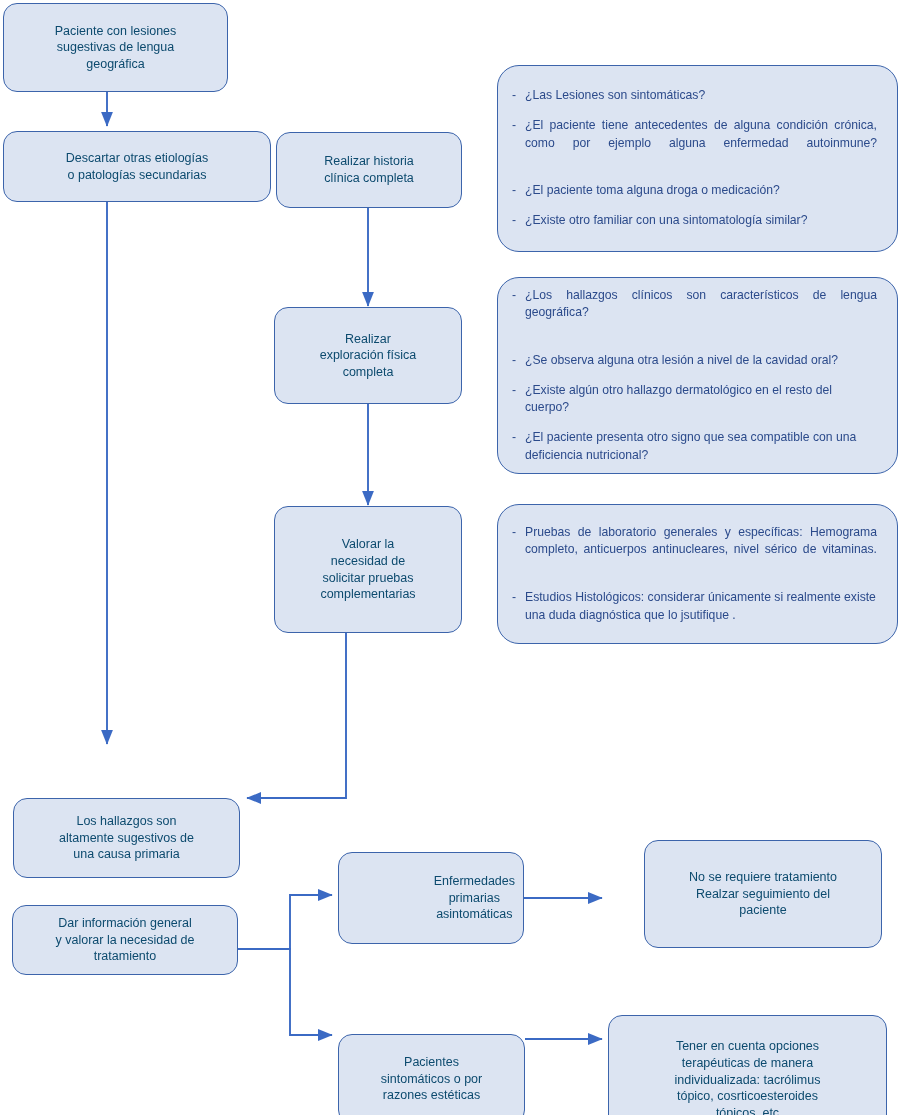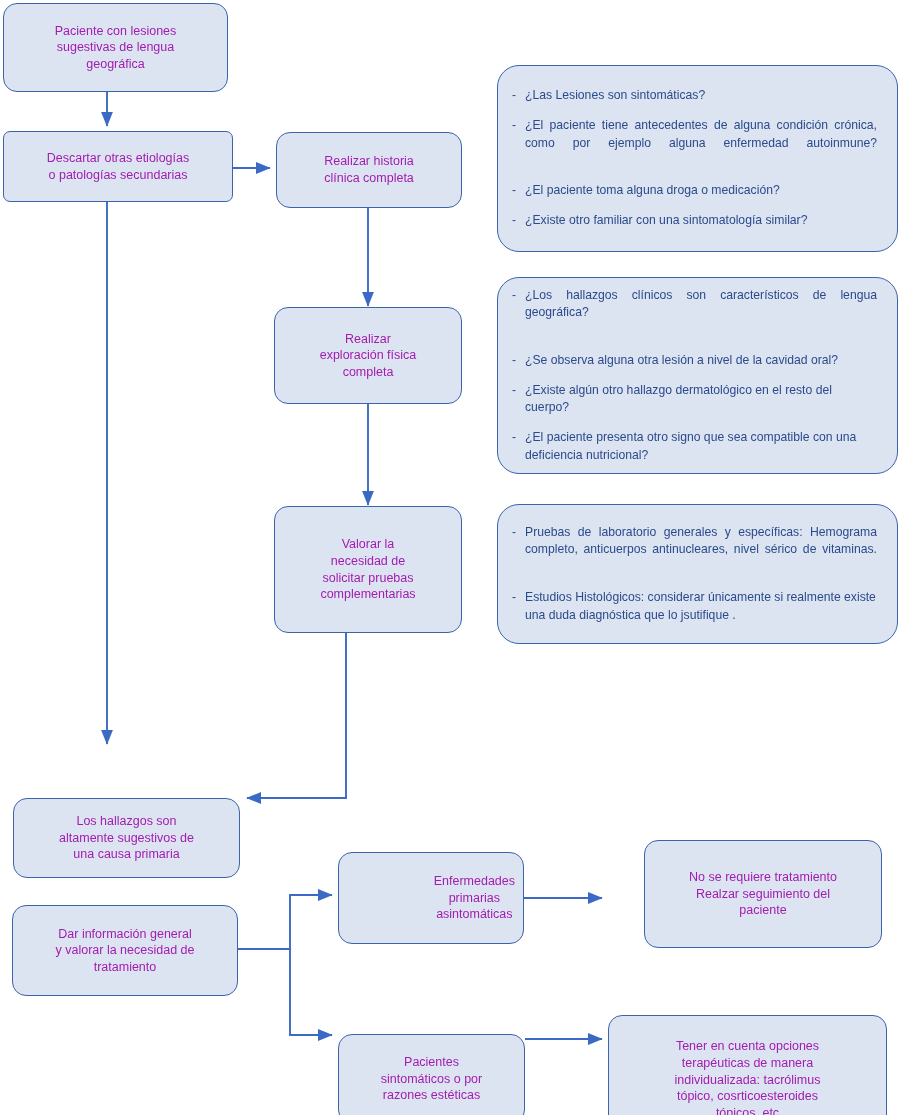--- a/index.html
+++ b/index.html
@@ -16,21 +16,21 @@
     height: 1115px;
     background: #ffffff;
     overflow: hidden;
   }
   .node {
     position: absolute;
     box-sizing: border-box;
     background: #dce4f2;
     border: 1.6px solid #3c64ab;
     border-radius: 14px;
-    color: #a21caf;
+    color: #0c4a6e;
     display: flex;
     align-items: center;
     justify-content: center;
     text-align: center;
     font-size: 12.5px;
     line-height: 1.33;
     padding: 4px 8px;
     white-space: pre-line;
   }
   .callout {
@@ -99,21 +99,21 @@
       <path d="M525,1039 L602,1039"></path>
     </g>
   </svg>
 
   <div class="node" style="left:3px; top:3px; width:225px; height:89px;">
     <span>Paciente con lesiones
 sugestivas de lengua
 geográfica</span>
   </div>
 
-  <div class="node" style="left:3px; top:131px; width:230px; height:71px;border-radius:7px;">
+  <div class="node" style="left:3px; top:131px; width:268px; height:71px;">
     <span>Descartar otras etiologías
 o patologías secundarias</span>
   </div>
 
   <div class="node" style="left:274px; top:307px; width:188px; height:97px;">
     <span>Realizar
 exploración física
 completa</span>
   </div>
 
@@ -128,21 +128,21 @@
 solicitar pruebas
 complementarias</span>
   </div>
 
   <div class="node" style="left:13px; top:750px; width:227px; height:80px;margin-top:48px;">
     <span>Los hallazgos son
 altamente sugestivos de
 una causa primaria</span>
   </div>
 
-  <div class="node" style="left:12px; top:905px; width:226px; height:91px;">
+  <div class="node" style="left:12px; top:905px; width:226px; height:70px;">
     <span>Dar información general
 y valorar la necesidad de
 tratamiento</span>
   </div>
 
   <div class="node" style="left:338px; top:852px; width:186px; height:92px;justify-content:flex-end;">
     <span>Enfermedades
 primarias
 asintomáticas</span>
   </div>

